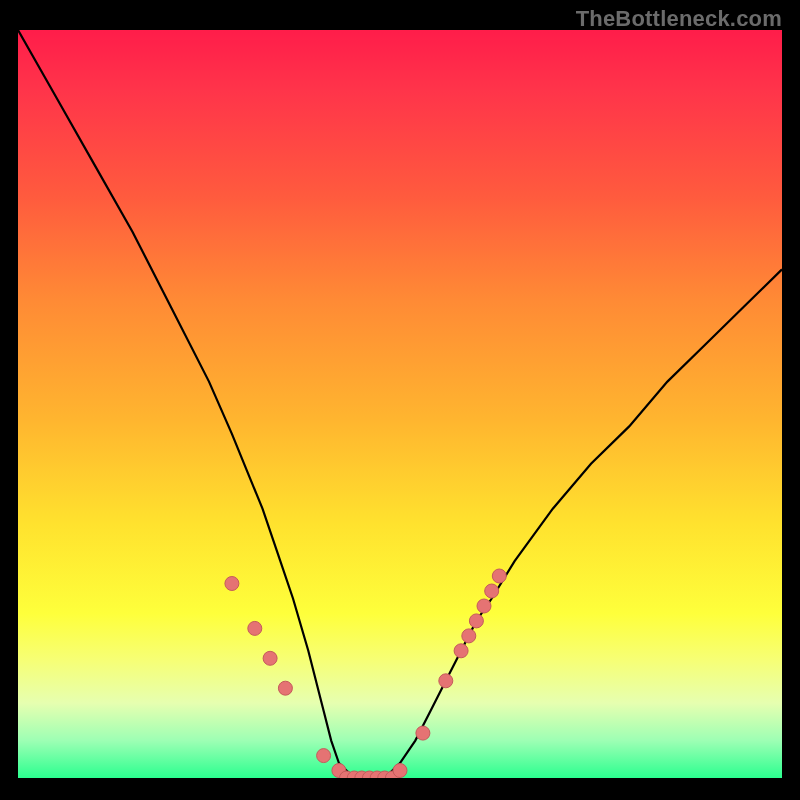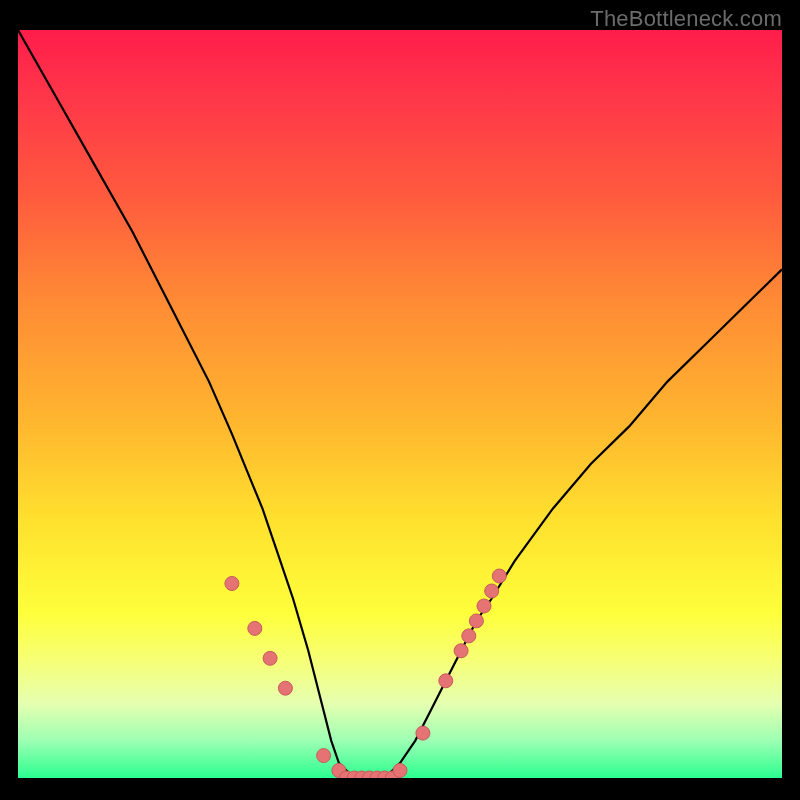--- a/index.html
+++ b/index.html
@@ -38,21 +38,21 @@
       #9dffb4 95%,
       #2bff8f 100%
     );
   }
   .attribution {
     position: absolute;
     top: 6px;
     right: 18px;
     color: #6b6b6b;
     font-size: 22px;
-    font-weight: 400;
+    font-weight: 700;
     letter-spacing: 0.2px;
   }
   svg.curves {
     position: absolute;
     left: 0;
     top: 0;
     width: 764px;
     height: 748px;
   }
 </style>

